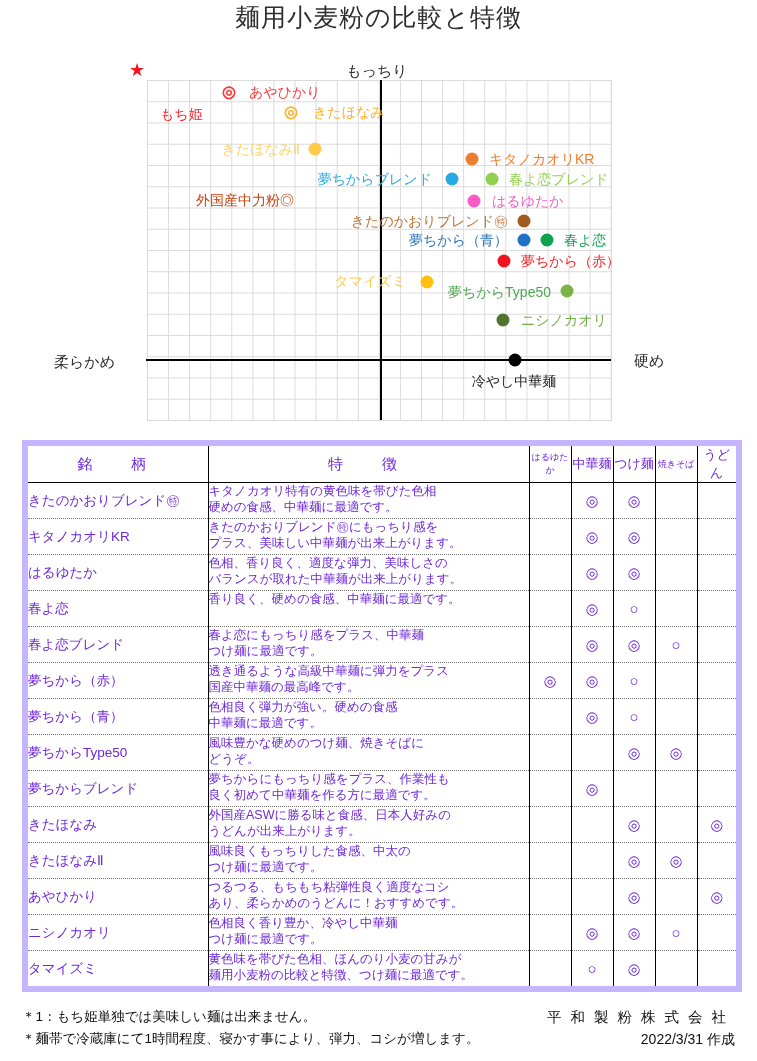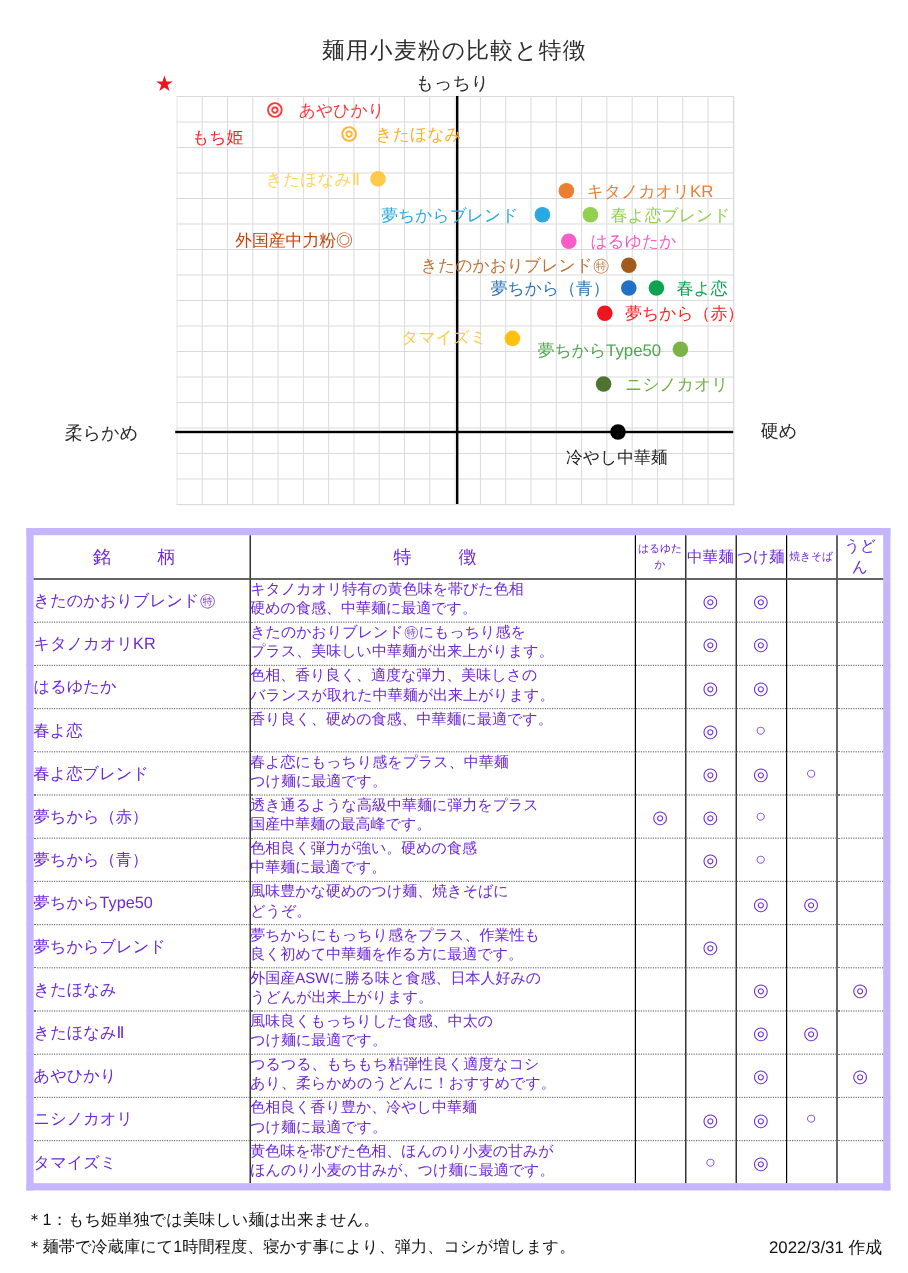--- a/index.html
+++ b/index.html
@@ -1,19 +1,19 @@
 <!DOCTYPE html>
 <html><head>
 <meta charset="utf-8">
 <style>
   html,body{margin:0;padding:0;background:#fff;}
   #page{position:relative;width:757px;height:1061px;background:#fff;overflow:hidden;
         font-family:"Liberation Sans",sans-serif;color:#222;}
-  .title{position:absolute;top:29px;left:0;width:100%;text-align:center;
-         font-size:19px;letter-spacing:1px;color:#2e2e2e;}
+  .title{position:absolute;top:1px;left:0;width:100%;text-align:center;
+         font-size:25px;letter-spacing:1px;color:#2e2e2e;}
   
   #chart{position:absolute;left:0;top:0;width:757px;height:440px;}
   #grid{position:absolute;left:147px;top:80px;width:464px;height:340px;
         background-image:linear-gradient(to right,#dadada 1px,transparent 1px),
                          linear-gradient(to bottom,#dadada 1px,transparent 1px);
         background-size:21.09px 21.25px;
         border-right:1px solid #dadada;border-bottom:1px solid #dadada;}
   #vaxis{position:absolute;left:380px;top:80px;width:2px;height:340px;background:#000;}
   #haxis{position:absolute;left:146px;top:359px;width:465px;height:2px;background:#000;}
   .axis-label{position:absolute;font-size:15px;color:#2b2b2b;white-space:nowrap;line-height:1;}
@@ -274,27 +274,28 @@
           <td class="cell-rating"></td>
           <td class="cell-rating">◎</td>
           <td class="cell-rating">◎</td>
           <td class="cell-rating">○</td>
           <td class="cell-rating"></td>
         </tr>
         <tr>
           <td class="cell-name">タマイズミ</td>
           <td class="cell-desc">
             <div>黄色味を帯びた色相、ほんのり小麦の甘みが</div>
-            <div>ほんのり小麦の甘みが、つけ麺に最適です。</div>
+            <div>麺用小麦粉の比較と特徴、つけ麺に最適です。</div>
           </td>
           <td class="cell-rating"></td>
           <td class="cell-rating">○</td>
           <td class="cell-rating">◎</td>
           <td class="cell-rating"></td>
           <td class="cell-rating"></td>
         </tr>
       </tbody>
   </table>
 
   <div class="note" id="note1">＊1：もち姫単独では美味しい麺は出来ません。</div>
   <div class="note" id="note2">＊麺帯で冷蔵庫にて1時間程度、寝かす事により、弾力、コシが増します。</div>
+  <div id="company">平和製粉株式会社</div>
   <div id="cdate">2022/3/31 作成</div>
 </div>
 
 </body></html>

